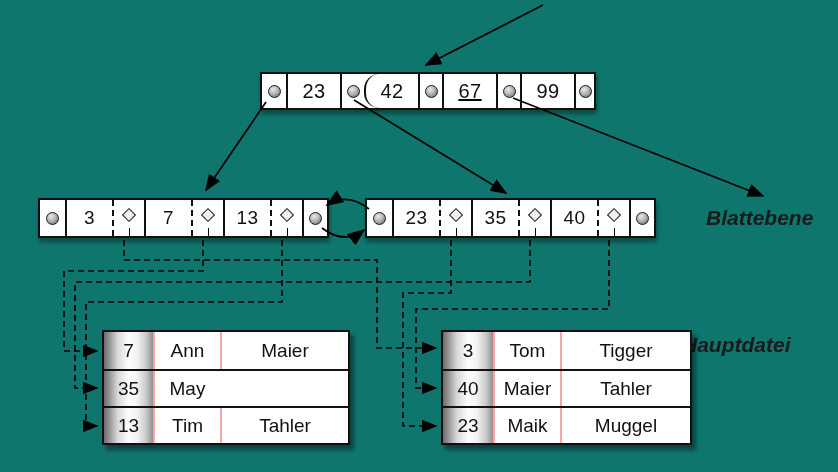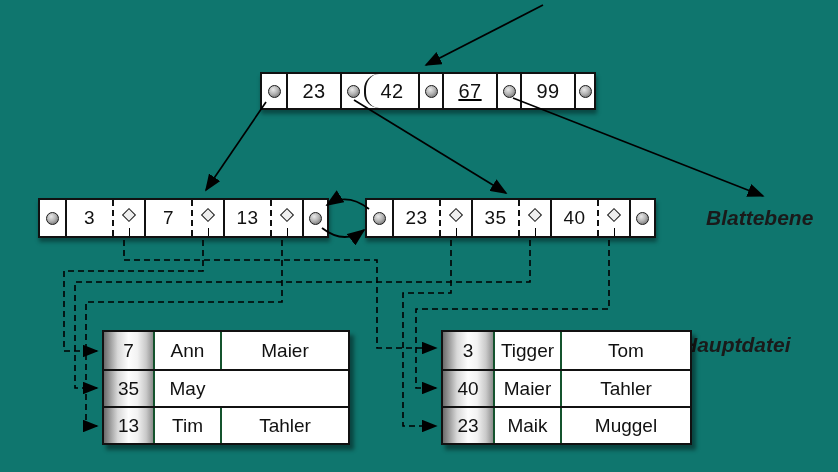--- a/index.html
+++ b/index.html
@@ -78,21 +78,21 @@
     box-sizing:border-box;
   }
   .rtable .row{
     display:grid;
     border-top:2.5px solid #111;
   }
   .rtable .row:first-child{border-top:none;}
   .rtable .tcell{
     display:flex;align-items:center;justify-content:center;
     font-size:19px;color:#111;
-    border-left:2px solid #14532d;
+    border-left:2px solid #fca5a5;
     box-sizing:border-box;
   }
   .rtable .tcell:first-child{border-left:none;}
   .rtable .keycol{
     background:linear-gradient(90deg,#6b6b6b 0%,#d8d8d8 28%,#fdfdfd 50%,#f2f2f2 68%,#c9c9c9 86%,#8e8e8e 100%);
   }
   
   .sidelabel{
     position:absolute;
     font-size:21px;
@@ -207,22 +207,22 @@
     <div class="row" style="grid-template-columns:49px 67px 1fr;">
       <div class="tcell keycol">13</div>
       <div class="tcell">Tim</div>
       <div class="tcell">Tahler</div>
     </div>
   </div>
 
   <div class="rtable" style="left:441px;top:330px;width:251px;height:115px;">
     <div class="row" style="grid-template-columns:50px 67px 1fr;">
       <div class="tcell keycol">3</div>
+      <div class="tcell">Tom</div>
       <div class="tcell">Tigger</div>
-      <div class="tcell">Tom</div>
     </div>
     <div class="row" style="grid-template-columns:50px 67px 1fr;">
       <div class="tcell keycol">40</div>
       <div class="tcell">Maier</div>
       <div class="tcell">Tahler</div>
     </div>
     <div class="row" style="grid-template-columns:50px 67px 1fr;">
       <div class="tcell keycol">23</div>
       <div class="tcell">Maik</div>
       <div class="tcell">Muggel</div>

